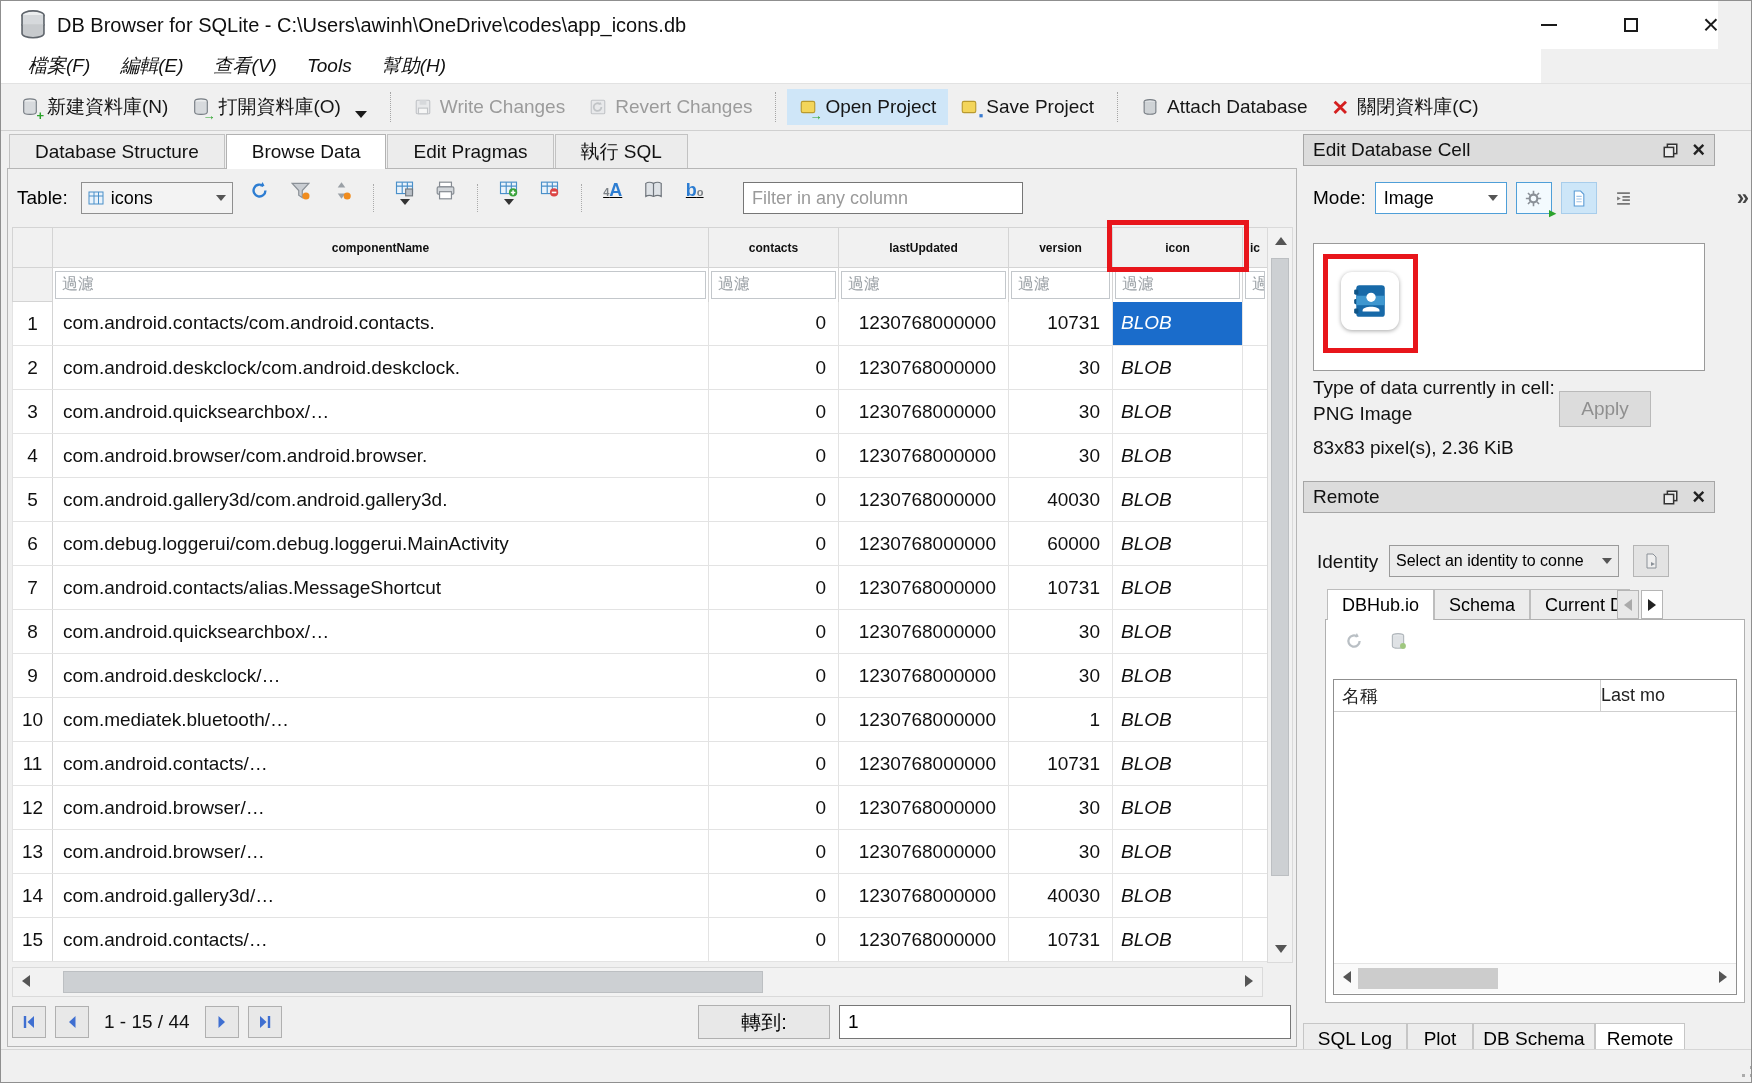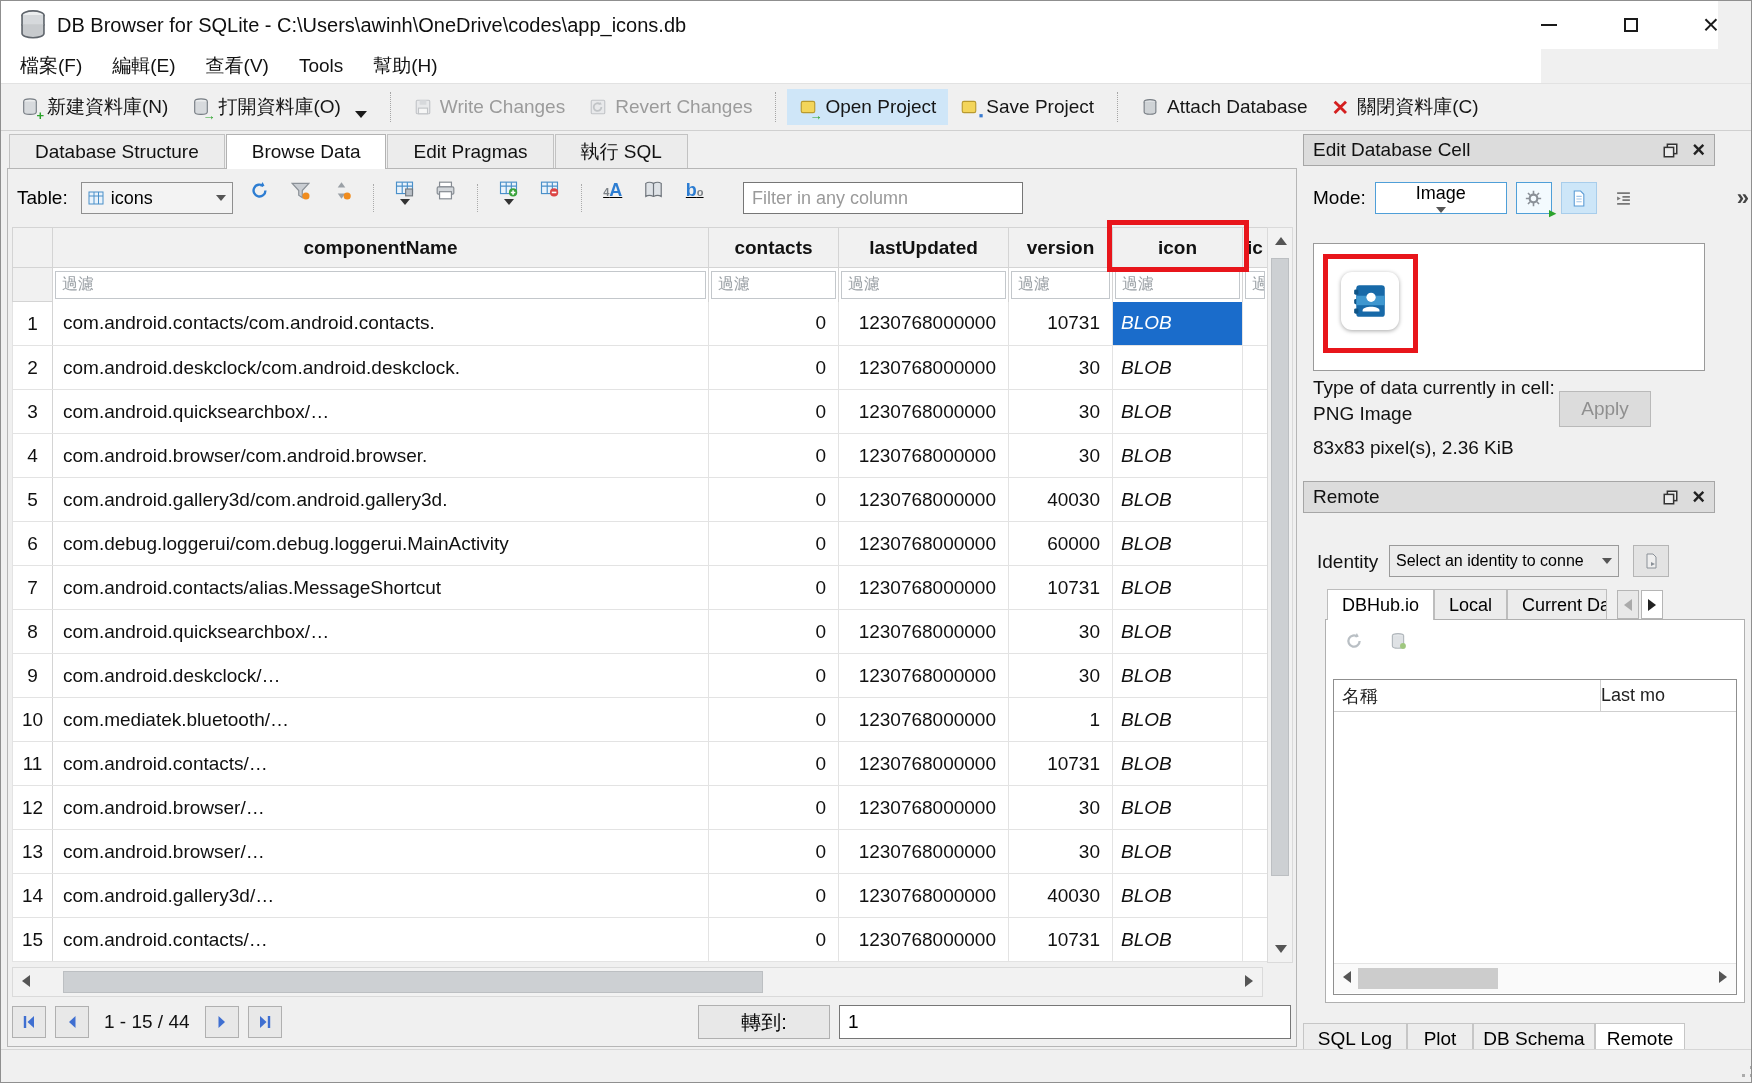--- a/index.html
+++ b/index.html
@@ -10,21 +10,21 @@
   .titlebar { position:absolute; left:0; top:0; width:1717px; height:48px; background:#fff; }
   .app-ico { position:absolute; left:18px; top:9px; }
   .window-title { position:absolute; left:56px; top:0; height:48px; line-height:48px; font-size:20px; color:#0f0f0f; white-space:nowrap; }
   .win-btn { position:absolute; top:0; width:56px; height:48px; display:flex; align-items:center; justify-content:center; cursor:default; }
   .wb-min  { left:1520px; } .wb-max { left:1602px; } .wb-close { left:1682px; }
   .glyph-min { width:16px; height:0; border-top:2px solid #1a1a1a; }
   .glyph-max { width:14px; height:14px; border:2px solid #1a1a1a; }
   .glyph-close { font-size:28px; font-weight:300; color:#1a1a1a; line-height:1; }
 
   
-  .menubar { position:absolute; left:0; top:48px; width:1540px; height:34px; background:#fff; display:flex; align-items:center; padding-left:4px; }
+  .menubar { position:absolute; left:0; top:48px; width:1540px; height:34px; background:#fff; display:flex; align-items:center; padding-left:12px;font-style:italic; }
   .menu-item { padding:0 15px; font-size:19px; color:#111; height:100%; display:flex; align-items:center; }
 
   
   .toolbar { position:absolute; left:0; top:82px; width:1752px; height:48px; background:#f0f0f0; border-top:1px solid #e2e2e2; border-bottom:1px solid #d0d0d0; display:flex; align-items:center; padding:0 8px; }
   .tbtn { display:flex; align-items:center; gap:8px; padding:7px 12px; font-size:19px; color:#161616; white-space:nowrap; position:relative; }
   .tbtn.disabled { color:#9b9b9b; }
   .tbtn.disabled svg { opacity:.45; }
   .tbtn.highlight { background:#cfe6f8; }
   .tsep { width:1px; height:30px; border-left:1px dotted #a6a6a6; margin:0 11px; }
   .ticon { position:relative; width:18px; height:18px; flex:0 0 auto; }
@@ -49,21 +49,21 @@
   .gicon { width:28px; height:34px; display:flex; flex-direction:column; align-items:center; justify-content:flex-start;text-decoration:underline; }
   .gsep { width:1px; height:28px; border-left:1px dotted #ababab; margin:0 4px; }
   .mini-drop { width:0; height:0; border-left:5px solid transparent; border-right:5px solid transparent; border-top:6px solid #333; margin-top:2px; }
   .az { font-size:18px; font-weight:bold; color:#2d7dd2; line-height:1; }
   .az small { font-size:11px; color:#7b8085; }
   .filter-input { margin-left:auto; margin-right:272px; width:280px; height:32px; border:1px solid #767676; background:#fff; font-size:18px; padding-left:8px; color:#222; }
   .filter-input::placeholder { color:#9a9a9a; }
 
   
   table.grid { position:absolute; left:11px; top:226px; width:1255px; table-layout:fixed; border-collapse:collapse; background:#fff; border:1px solid #aeb2b6; font-family:"DejaVu Sans Mono", monospace; }
-  table.grid th { height:40px; background:#f1f1f1; border:1px solid #d4d4d4; font-size:19px; font-weight:bold; color:#111; text-align:center; overflow:hidden; white-space:nowrap; }
+  table.grid th { height:40px; background:#f1f1f1; border:1px solid #d4d4d4; font-size:12px; font-weight:bold; color:#111; text-align:center; overflow:hidden; white-space:nowrap; }
   .frow td { height:34px; background:#fff; border-left:1px solid #d4d4d4; padding:0; }
   .frow td.fnum { background:#f1f1f1; border-bottom:1px solid #d4d4d4; }
   .fbox { height:28px; margin:2px 2px; border:1px solid #c3c7cb; background:#fff; display:flex; align-items:center; padding-left:6px; font-family:"Liberation Sans",sans-serif; font-size:16px; color:#9aa0a5; overflow:hidden; white-space:nowrap; }
   tbody.rows td { height:44px; font-size:19px; color:#101010; border-bottom:1px solid #e3e3e3; border-left:1px solid #e3e3e3; white-space:nowrap; overflow:hidden; }
   td.c-num  { text-align:center; border-right:1px solid #d4d4d4; }
   td.c-name { padding-left:10px; }
   td.c-pid, td.c-upd, td.c-ver { text-align:right; padding-right:12px; }
   td.c-icon { padding-left:8px; font-style:italic; color:#b5b5b5; }
   td.c-icon.sel { background:#1a6ccb; color:#fff; }
   td.c-pad { background:#fff; }
@@ -92,21 +92,21 @@
   .goto-input { width:452px; height:34px; border:1px solid #767676; background:#fff; font-size:19px; padding-left:8px; }
 
   
   .panel-hdr { position:absolute; width:412px; height:32px; background:#dcdcdc; border:1px solid #a6a6a6; display:flex; align-items:center; padding:0 9px; font-size:19px; color:#111; }
   .ph-icons { margin-left:auto; display:flex; align-items:center; gap:14px; }
   .ph-close { font-size:22px; font-weight:bold; color:#222; line-height:1; }
   #edit-hdr { left:1302px; top:133px; }
   #remote-hdr { left:1302px; top:480px; }
 
   .mode-row { position:absolute; left:1312px; top:181px; width:436px; height:32px; display:flex; align-items:center; gap:9px; font-size:19px; }
-  .mode-combo { width:132px; height:32px; background:#fff; border:1px solid #4f9fd8; display:flex; align-items:center; padding:0 8px;flex-direction:column; }
+  .mode-combo { width:132px; height:32px; background:#fff; border:1px solid #4f9fd8; display:flex; align-items:center; padding:0 8px; }
   .mode-combo .cval { flex:1; font-size:18px; }
   .sbtn { width:36px; height:32px; display:flex; align-items:center; justify-content:center; position:relative; }
   .sbtn.b1 { border:1px solid #4f9fd8; background:#f3fafe; }
   .sbtn.b2 { background:#cde6f8; border:1px solid #a8cdeb; }
   .more-glyph { margin-left:auto; font-size:22px; color:#444; font-weight:bold; }
 
   .preview-box { position:absolute; left:1312px; top:242px; width:392px; height:128px; background:#fff; border:1px solid #9a9a9a; }
   .app-tile { position:absolute; left:1340px; top:271px; width:58px; height:58px; background:#fff; border-radius:11px; box-shadow:0 1px 4px rgba(0,0,0,.35); display:flex; align-items:center; justify-content:center; }
 
   .txt19 { position:absolute; font-size:19px; color:#111; white-space:nowrap; }
@@ -634,21 +634,21 @@
     <span class="chev"></span>
   </div>
   <div class="id-btn">
     <svg width="16" height="16" viewBox="0 0 16 16">
         <path d="M4 1h6l3 3v11H4z" fill="#eee" stroke="#8a9097"></path>
         <path d="M8 9l4 2-4 2z" fill="#8a9097"></path>
       </svg>
   </div>
   <div class="rtabs">
     <span class="rtab active">DBHub.io</span>
-    <span class="rtab">Local</span>
+    <span class="rtab">Schema</span>
     <span class="rtab cut">Current Dat</span>
   </div>
   <div class="spin" id="spin-l">
       <span class="tri-l"></span>
     </div>
   <div class="spin" id="spin-r">
       <span class="tri-r"></span>
     </div>
   <div class="remote-content"></div>
   <div class="rc-icons">

